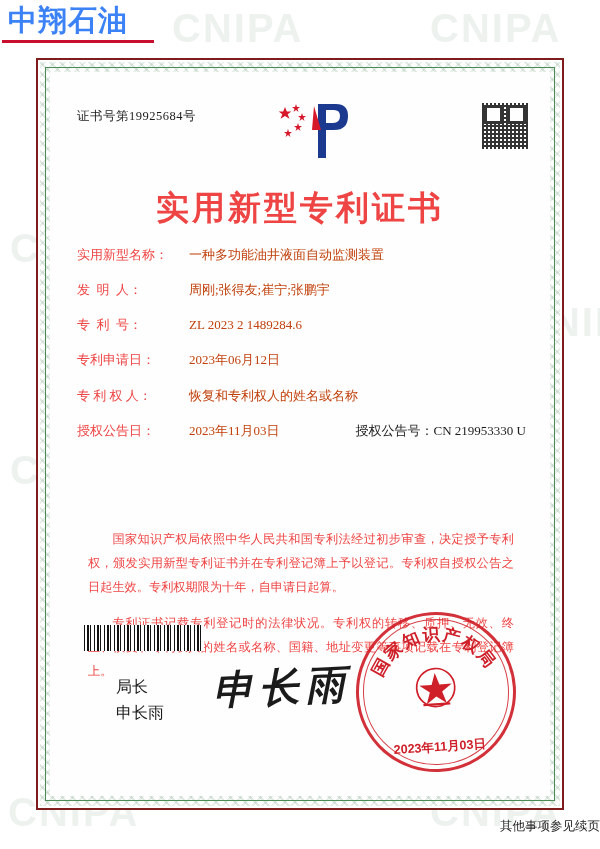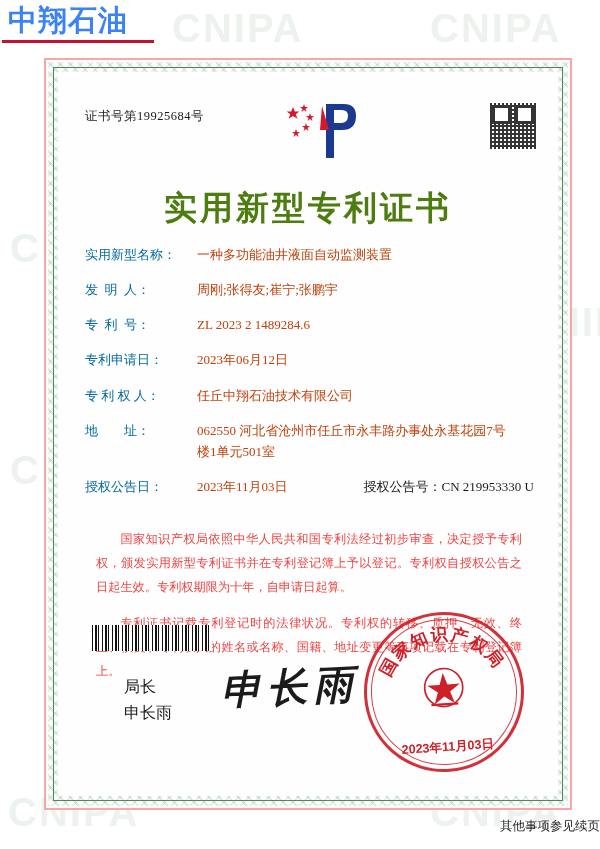--- a/index.html
+++ b/index.html
@@ -55,24 +55,23 @@
   }
 
   
   .cert {
     position: absolute;
     left: 36px;
     top: 58px;
     width: 528px;
     height: 752px;
     background: #fdfefd;
-    border: 2px solid #fca5a5;
+    border: 2px solid #7f1d1d;
     box-sizing: border-box;
     z-index: 2;
-    margin-left: 8px;
   }
   .cert-inner-border {
     position: absolute;
     left: 7px;
     top: 7px;
     right: 7px;
     bottom: 7px;
     border: 1px solid #4a8a57;
     box-sizing: border-box;
     pointer-events: none;
@@ -146,42 +145,42 @@
 
   .title {
     position: absolute;
     left: 0;
     right: 0;
     top: 126px;
     text-align: center;
     font-size: 33px;
     font-weight: 700;
     letter-spacing: 3px;
-    color: #4d7c0f;
+    color: #ef4444;
     font-family: "Liberation Serif", serif;
   }
 
   
   .fields {
     position: absolute;
     left: 39px;
     top: 185px;
     right: 36px;
     font-size: 13px;
     line-height: 1.55;
   }
   .row {
     display: flex;
     align-items: flex-start;
     margin-bottom: 15px;
   }
   .row .lbl {
     width: 112px;
     flex: 0 0 112px;
-    color: #0369a1;
+    color: #ef4444;
     letter-spacing: 0px;
     white-space: pre;
   }
   .row .val {
     flex: 1;
     color: #c2410c;
   }
   .row.address .val { line-height: 1.6; }
   .row.pub {
     margin-bottom: 0;
@@ -373,26 +372,21 @@
       <div class="row">
         <div class="lbl">专  利  号：</div>
         <div class="val">ZL 2023 2 1489284.6</div>
       </div>
       <div class="row">
         <div class="lbl">专利申请日：</div>
         <div class="val">2023年06月12日</div>
       </div>
       <div class="row">
         <div class="lbl">专 利 权 人：</div>
-        <div class="val">任丘中翔石油技术有限公司</div>
-      </div>
-      <div class="row address">
-        <div class="lbl">地        址：</div>
-        <div class="val" style="white-space: pre-line;">062550 河北省沧州市任丘市永丰路办事处永基花园7号
-楼1单元501室</div>
+        <div class="val">恢复和专利权人的姓名或名称</div>
       </div>
       <div class="row pub">
         <div class="lbl">授权公告日：</div>
         <div class="val">2023年11月03日</div>
         <div class="pub-right">
           <span>授权公告号：</span><span>CN 219953330 U</span>
         </div>
       </div>
     </div>
 

